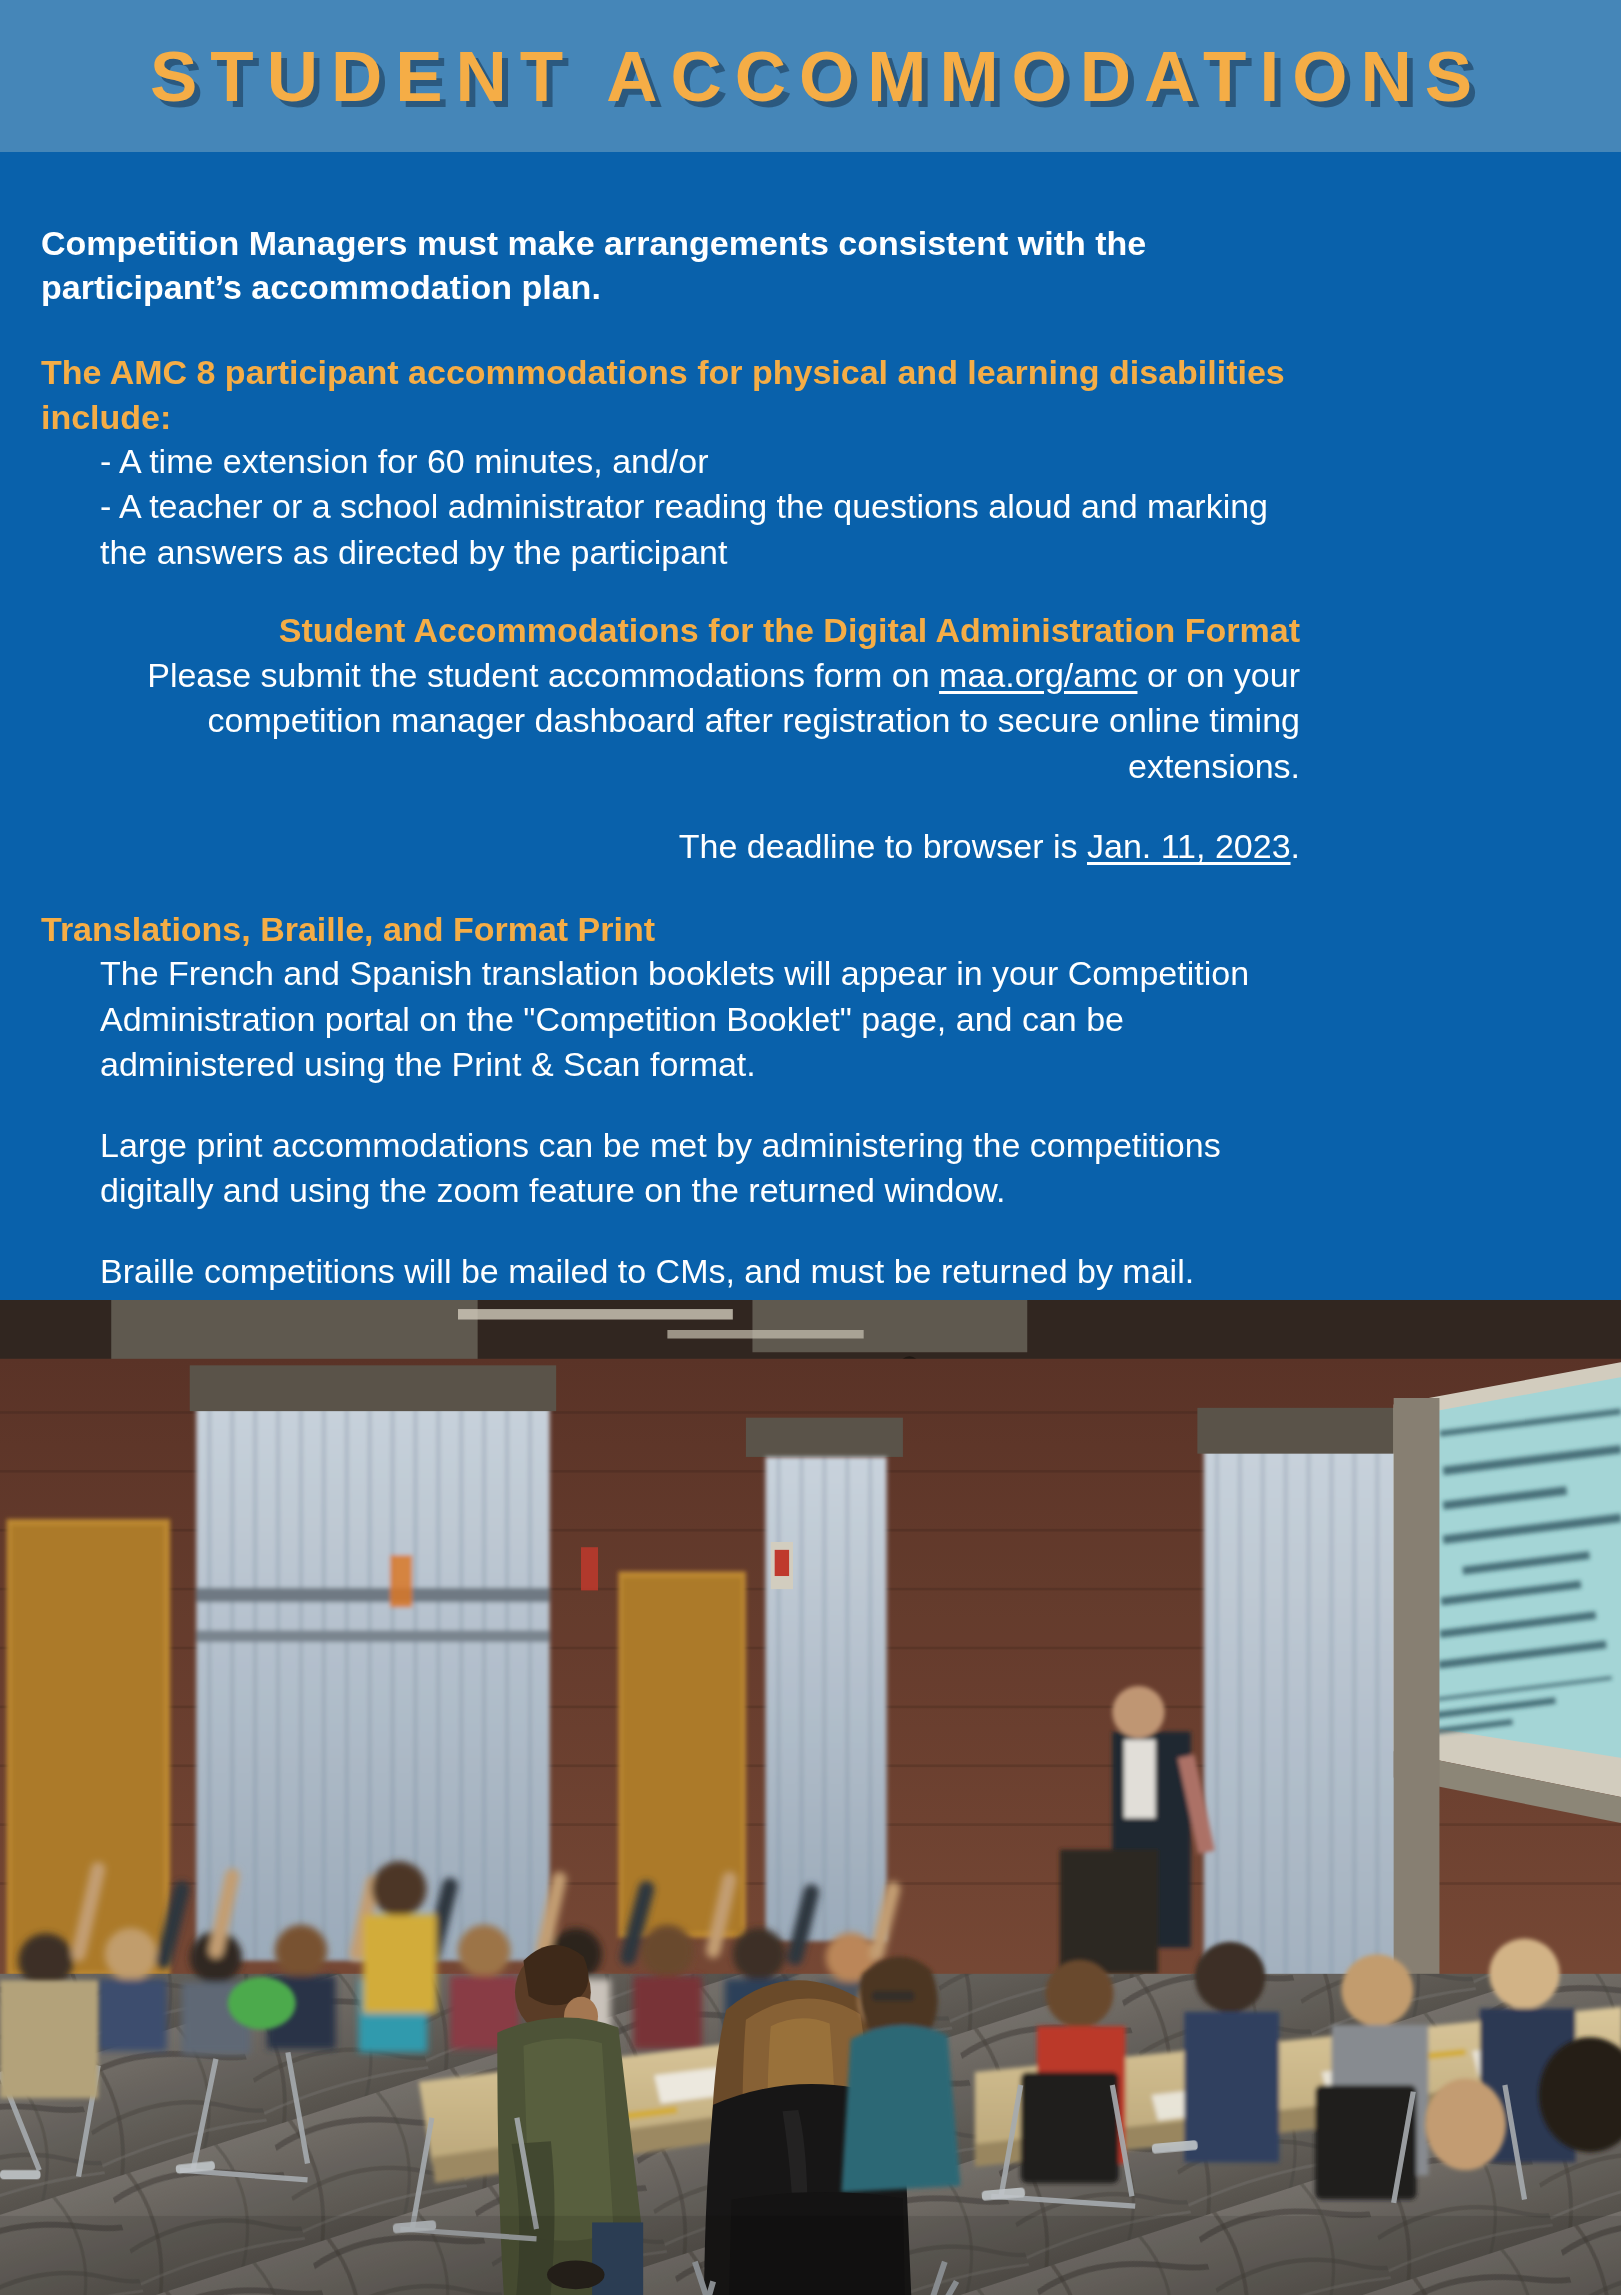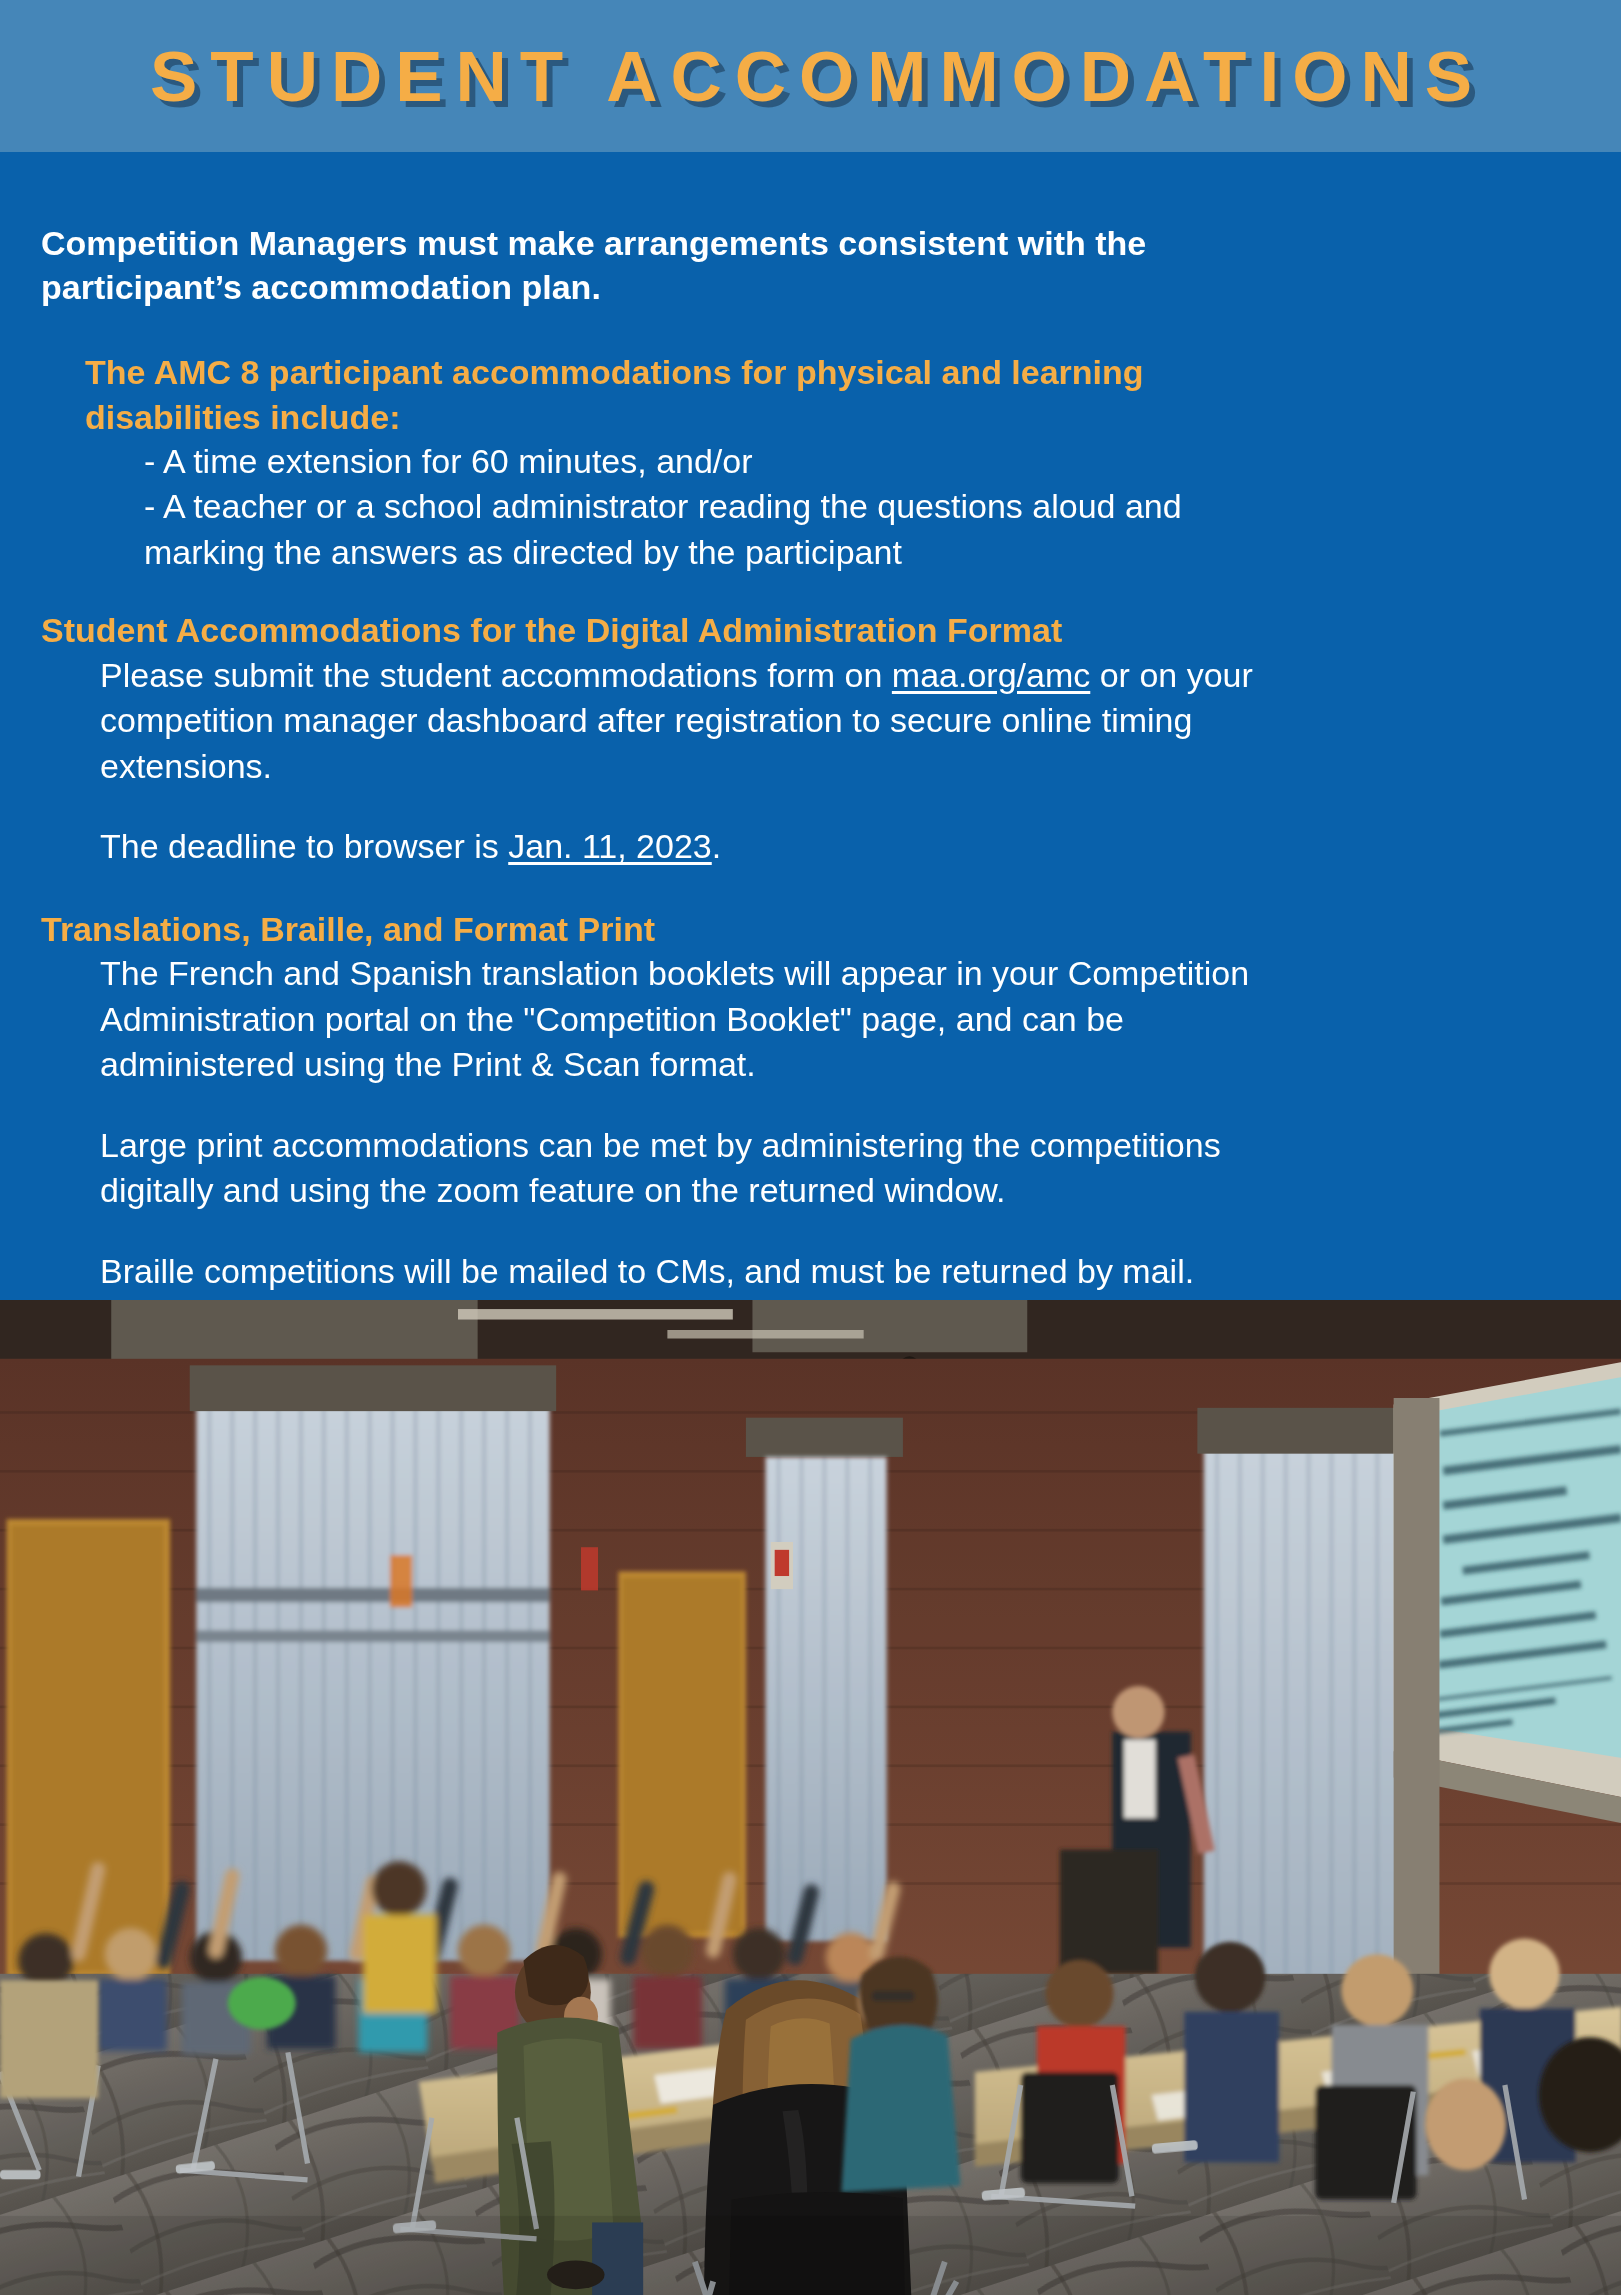--- a/index.html
+++ b/index.html
@@ -63,29 +63,29 @@
 <body>
 
 <div class="header-band">
   <h1 class="page-title">STUDENT ACCOMMODATIONS</h1>
 </div>
 
 <div class="body-panel">
 
   <p class="p-intro">Competition Managers must make arrangements consistent with the participant’s accommodation plan.</p>
 
-  <div style="margin-top:41px;margin-left:44px;">
+  <div style="margin-top:41px;">
     <div class="sec-head">The AMC 8 participant accommodations for physical and learning disabilities include:</div>
     <div class="indent">
       <p class="body-line">- A time extension for 60 minutes, and/or</p>
       <p class="body-para">- A teacher or a school administrator reading the questions aloud and marking the answers as directed by the participant</p>
     </div>
   </div>
 
-  <div style="margin-top:33px;">
+  <div style="margin-top:33px;text-align:right;">
     <div class="sec-head">Student Accommodations for the Digital Administration Format</div>
     <div class="indent">
       <p class="body-para"><span>Please submit the student accommodations form on </span><span class="u">maa.org/amc</span><span> or on your competition manager dashboard after registration to secure online timing extensions.</span></p>
       <p class="body-para spaced"><span>The deadline to browser is </span><span class="u">Jan. 11, 2023</span><span>.</span></p>
     </div>
   </div>
 
   <div style="margin-top:37px;">
     <div class="sec-head">Translations, Braille, and Format Print</div>
     <div class="indent">

